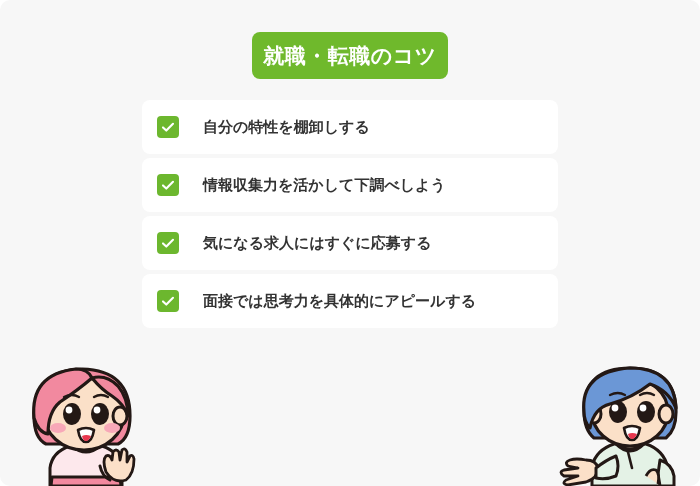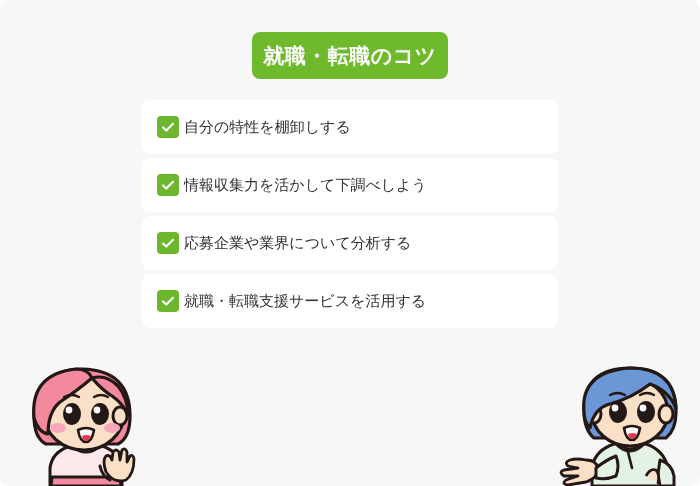--- a/index.html
+++ b/index.html
@@ -72,23 +72,23 @@
     background: #6cb72e;
     border-radius: 4px;
     display: flex;
     align-items: center;
     justify-content: center;
   }
   .check-box svg {
     display: block;
   }
   .check-label {
-    margin-left: 5px;
+    margin-left: 24px;
     font-size: 15px;
-    font-weight: normal;
+    font-weight: bold;
     color: #333333;
     line-height: 1.2;
     white-space: nowrap;
   }
 
   
   .char {
     position: absolute;
     bottom: 0;
   }
@@ -136,33 +136,33 @@
       </span>
       <span class="check-label">情報収集力を活かして下調べしよう</span>
     </div>
 
     <div class="check-row">
       <span class="check-box">
         <svg width="16" height="16" viewBox="0 0 16 16" aria-hidden="true">
           <path d="M3 8.4 L6.3 11.6 L13 4.8" fill="none" stroke="#ffffff" stroke-width="2.1" stroke-linecap="round" stroke-linejoin="round"></path>
         </svg>
       </span>
-      <span class="check-label">応募企業や業界について分析する</span>
-    </div>
-
-
-
-    <div class="check-row">
-      <span class="check-box">
-        <svg width="16" height="16" viewBox="0 0 16 16" aria-hidden="true">
-          <path d="M3 8.4 L6.3 11.6 L13 4.8" fill="none" stroke="#ffffff" stroke-width="2.1" stroke-linecap="round" stroke-linejoin="round"></path>
-        </svg>
-      </span>
-      <span class="check-label">就職・転職支援サービスを活用する</span>
-    </div>
+      <span class="check-label">気になる求人にはすぐに応募する</span>
+    </div>
+
+
+    <div class="check-row">
+      <span class="check-box">
+        <svg width="16" height="16" viewBox="0 0 16 16" aria-hidden="true">
+          <path d="M3 8.4 L6.3 11.6 L13 4.8" fill="none" stroke="#ffffff" stroke-width="2.1" stroke-linecap="round" stroke-linejoin="round"></path>
+        </svg>
+      </span>
+      <span class="check-label">面接では思考力を具体的にアピールする</span>
+    </div>
+
 
   </div>
 
   <div class="char char-girl">
     <svg viewBox="0 0 140 122" aria-hidden="true">
 
       <path d="M36 122 L36 104 Q38 88 56 82 L88 82 Q106 88 108 104 L108 122 Z" fill="#fde8ec" stroke="#231815" stroke-width="3" stroke-linejoin="round"></path>
 
       <path d="M38 113 L106 113 L107 122 L37 122 Z" fill="#f2899f" stroke="#231815" stroke-width="3" stroke-linejoin="round"></path>
 

